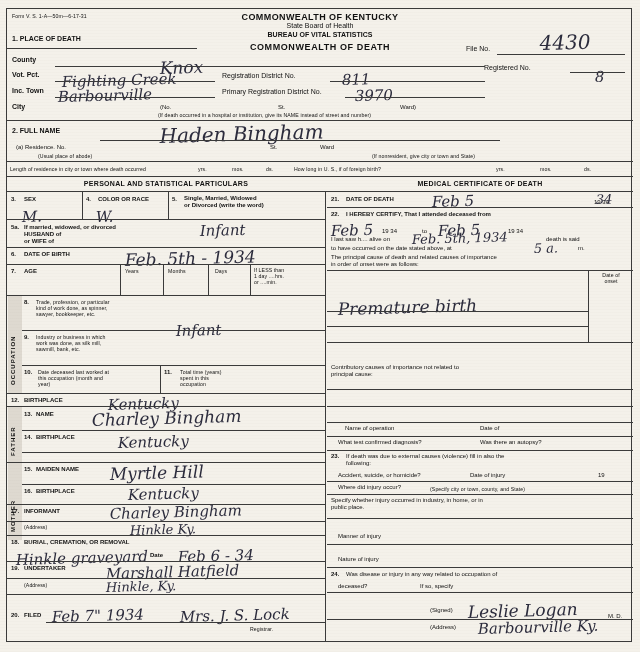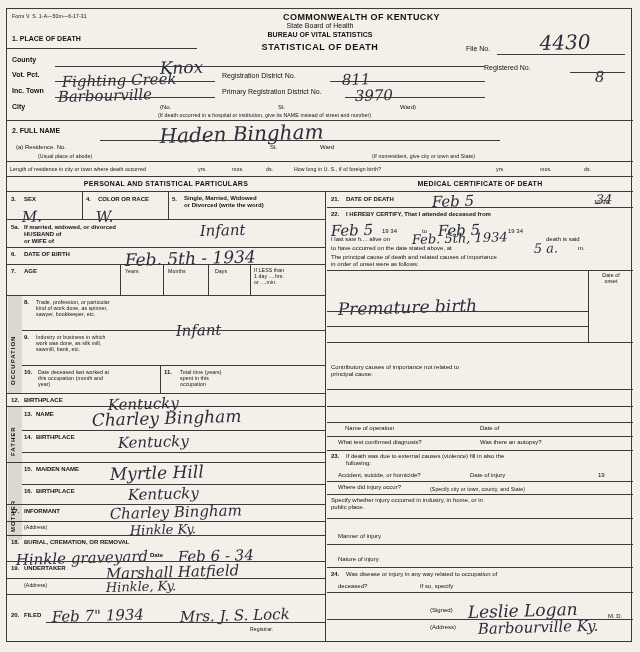--- a/index.html
+++ b/index.html
@@ -48,24 +48,24 @@
   .noise{position:absolute;inset:0;pointer-events:none;opacity:.18;
     background:repeating-linear-gradient(0deg,rgba(120,110,95,.12) 0px,rgba(120,110,95,.12) 1px,transparent 1px,transparent 3px);}
 </style>
 </head>
 <body>
 
 <div id="sheet">
   <div class="frame"></div>
 
   <div class="abs tiny" style="left:12px;top:13px;">Form V. S. 1-A—50m—6-17-31</div>
-  <div class="abs t9 b ctr" style="left:200px;top:12px;width:240px;letter-spacing:.4px;text-align:right;">COMMONWEALTH OF KENTUCKY</div>
+  <div class="abs t9 b ctr" style="left:200px;top:12px;width:240px;letter-spacing:.4px;">COMMONWEALTH OF KENTUCKY</div>
   <div class="abs t7 ctr" style="left:200px;top:22px;width:240px;">State Board of Health</div>
   <div class="abs t7 b ctr" style="left:200px;top:31px;width:240px;">BUREAU OF VITAL STATISTICS</div>
-  <div class="abs t9 b ctr" style="left:200px;top:42px;width:240px;letter-spacing:.6px;">STATISTICAL OF DEATH</div>
+  <div class="abs t9 b ctr" style="left:200px;top:42px;width:240px;letter-spacing:.6px;">COMMONWEALTH OF DEATH</div>
 
   <div class="abs t7" style="left:466px;top:45px;">File No.</div>
   <div class="abs hw hw-big" style="left:540px;top:31px;">4430</div>
   <div class="hline" style="left:497px;top:54px;width:128px;"></div>
 
   <div class="abs t7" style="left:484px;top:64px;">Registered No.</div>
   <div class="abs hw hw4" style="left:595px;top:68px;">8</div>
   <div class="hline" style="left:570px;top:72px;width:55px;"></div>
 
   <div class="abs t7 b" style="left:12px;top:35px;">1.  PLACE OF DEATH</div>

